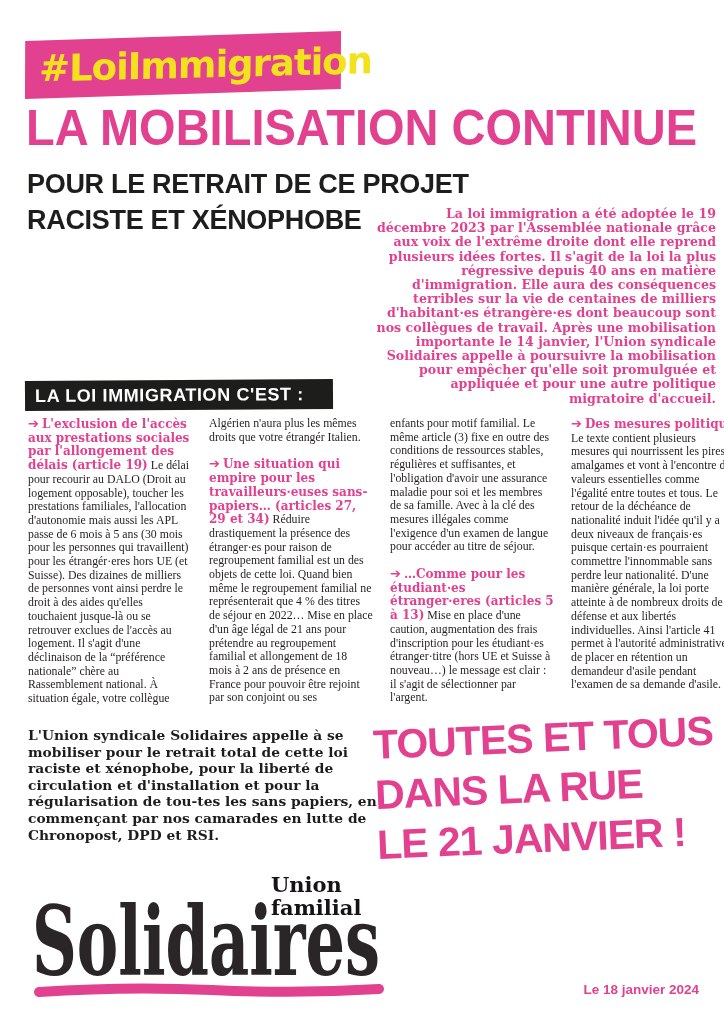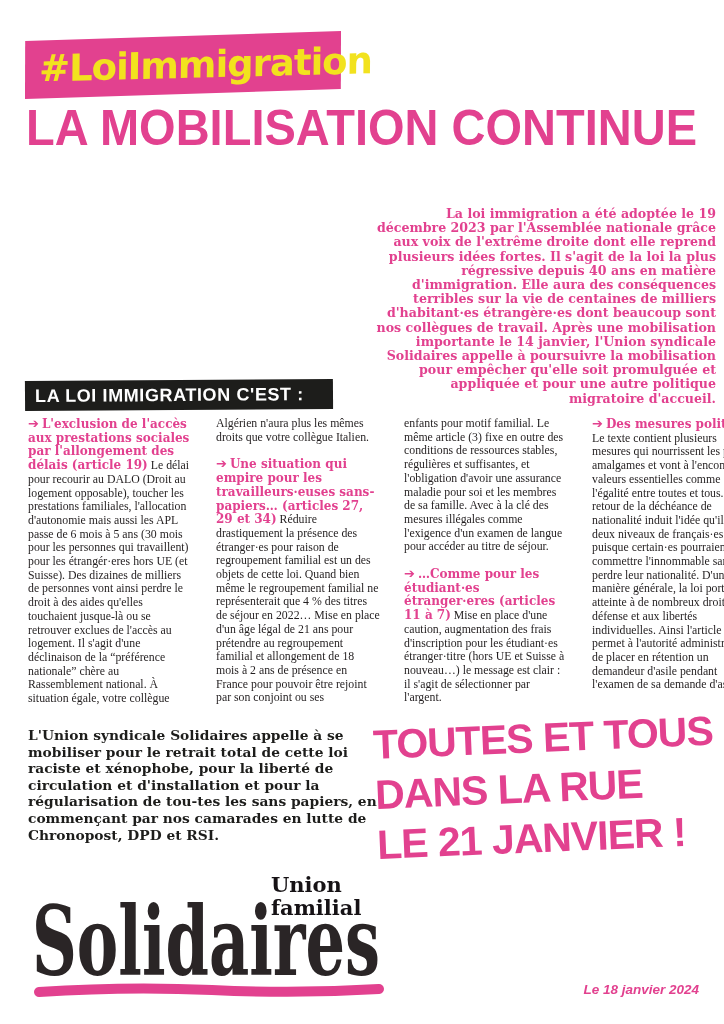--- a/index.html
+++ b/index.html
@@ -41,21 +41,21 @@
     background:#1d1d1b;display:flex;align-items:center;padding-left:10px;
     box-sizing:border-box;transform:rotate(-.4deg);
   }
   .section-banner span{
     color:#ffffff;font-size:18px;font-weight:900;letter-spacing:.6px;
     font-family:"Liberation Sans",sans-serif;white-space:nowrap;
   }
   
   .columns{
     position:absolute;left:28px;top:417px;width:676px;
-    display:grid;grid-template-columns:repeat(4,164px);column-gap:24px;
+    display:grid;grid-template-columns:repeat(4,164px);column-gap:17px;
     color:#221e1f;font-family:"Liberation Serif",serif;
     font-size:11.8px;line-height:13.7px;
   }
   .columns p{margin:0 0 13px 0;}
   .col-heading{
     color:#e2418f;font-family:"DejaVu Serif",serif;font-weight:bold;
     font-size:12px;
   }
   .arrow{
     color:#e2418f;font-weight:bold;font-family:"DejaVu Sans",sans-serif;
@@ -81,61 +81,62 @@
     position:absolute;left:239px;top:2px;
     color:#161215;font-family:"DejaVu Serif",serif;font-weight:bold;
     font-size:21px;line-height:22.5px;
   }
   .logo-svg{position:absolute;left:0;top:16px;}
   
   .date{
     position:absolute;right:25px;top:982px;
     color:#e2418f;font-weight:bold;font-size:13.5px;
     font-family:"Liberation Sans",sans-serif;
-    font-style:italic;
   }
 </style>
 </head>
 <body>
 
 <div class="hashtag-banner">
   <span>#LoiImmigration</span>
 </div>
 
 <div class="headline">LA MOBILISATION CONTINUE</div>
 <div class="subhead">
+  <div>POUR LE RETRAIT DE CE PROJET</div>
+  <div>RACISTE ET XÉNOPHOBE</div>
 </div>
 
 <div class="intro">La loi immigration a été adoptée le 19 décembre 2023 par l'Assemblée nationale grâce aux voix de l'extrême droite dont elle reprend plusieurs idées fortes. Il s'agit de la loi la plus régressive depuis 40 ans en matière d'immigration. Elle aura des conséquences terribles sur la vie de centaines de milliers d'habitant·es étrangère·es dont beaucoup sont nos collègues de travail. Après une mobilisation importante le 14 janvier, l'Union syndicale Solidaires appelle à poursuivre la mobilisation pour empêcher qu'elle soit promulguée et appliquée et pour une autre politique migratoire d'accueil.</div>
 
 <div class="section-banner">
   <span>LA LOI IMMIGRATION C'EST :</span>
 </div>
 
 <div class="columns">
 
   <div class="col">
     <p>
       <span class="col-heading"><span class="arrow">➔</span><span>L'exclusion de l'accès aux prestations sociales par l'allongement des délais (article 19)</span></span>
       <span>Le délai pour recourir au DALO (Droit au logement opposable), toucher les prestations familiales, l'allocation d'autonomie mais aussi les APL passe de 6 mois à 5 ans (30 mois pour les personnes qui travaillent) pour les étrangér·eres hors UE (et Suisse). Des dizaines de milliers de personnes vont ainsi perdre le droit à des aides qu'elles touchaient jusque-là ou se retrouver exclues de l'accès au logement. Il s'agit d'une déclinaison de la “préférence nationale” chère au Rassemblement national. À situation égale, votre collègue</span>
     </p>
   </div>
 
   <div class="col">
-    <p>Algérien n'aura plus les mêmes droits que votre collègue Italien.</p>
+    <p>Algérien n'aura plus les mêmes droits que votre étrangér Italien.</p>
     <p>
       <span class="col-heading"><span class="arrow">➔</span><span>Une situation qui empire pour les travailleurs·euses sans-papiers… (articles 27, 29 et 34)</span></span>
       <span>Réduire drastiquement la présence des étranger·es pour raison de regroupement familial est un des objets de cette loi. Quand bien même le regroupement familial ne représenterait que 4 % des titres de séjour en 2022… Mise en place d'un âge légal de 21 ans pour prétendre au regroupement familial et allongement de 18 mois à 2 ans de présence en France pour pouvoir être rejoint par son conjoint ou ses</span>
     </p>
   </div>
 
   <div class="col">
     <p>enfants pour motif familial. Le même article (3) fixe en outre des conditions de ressources stables, régulières et suffisantes, et l'obligation d'avoir une assurance maladie pour soi et les membres de sa famille. Avec à la clé des mesures illégales comme l'exigence d'un examen de langue pour accéder au titre de séjour.</p>
     <p>
-      <span class="col-heading"><span class="arrow">➔</span><span>…Comme pour les étudiant·es étranger·eres (articles 11 à 7)</span></span>
+      <span class="col-heading"><span class="arrow">➔</span><span>…Comme pour les étudiant·es étranger·eres (articles 5 à 13)</span></span>
       <span>Mise en place d'une caution, augmentation des frais d'inscription pour les étudiant·es étranger·titre (hors UE et Suisse à nouveau…) le message est clair : il s'agit de sélectionner par l'argent.</span>
     </p>
   </div>
 
   <div class="col">
     <p>
       <span class="col-heading"><span class="arrow">➔</span><span>Des mesures politique</span></span>
       <span>Le texte contient plusieurs mesures qui nourrissent les pires amalgames et vont à l'encontre de valeurs essentielles comme l'égalité entre toutes et tous. Le retour de la déchéance de nationalité induit l'idée qu'il y a deux niveaux de français·es puisque certain·es pourraient commettre l'innommable sans perdre leur nationalité. D'une manière générale, la loi porte atteinte à de nombreux droits de la défense et aux libertés individuelles. Ainsi l'article 41 permet à l'autorité administrative de placer en rétention un demandeur d'asile pendant l'examen de sa demande d'asile.</span>
     </p>
   </div>

